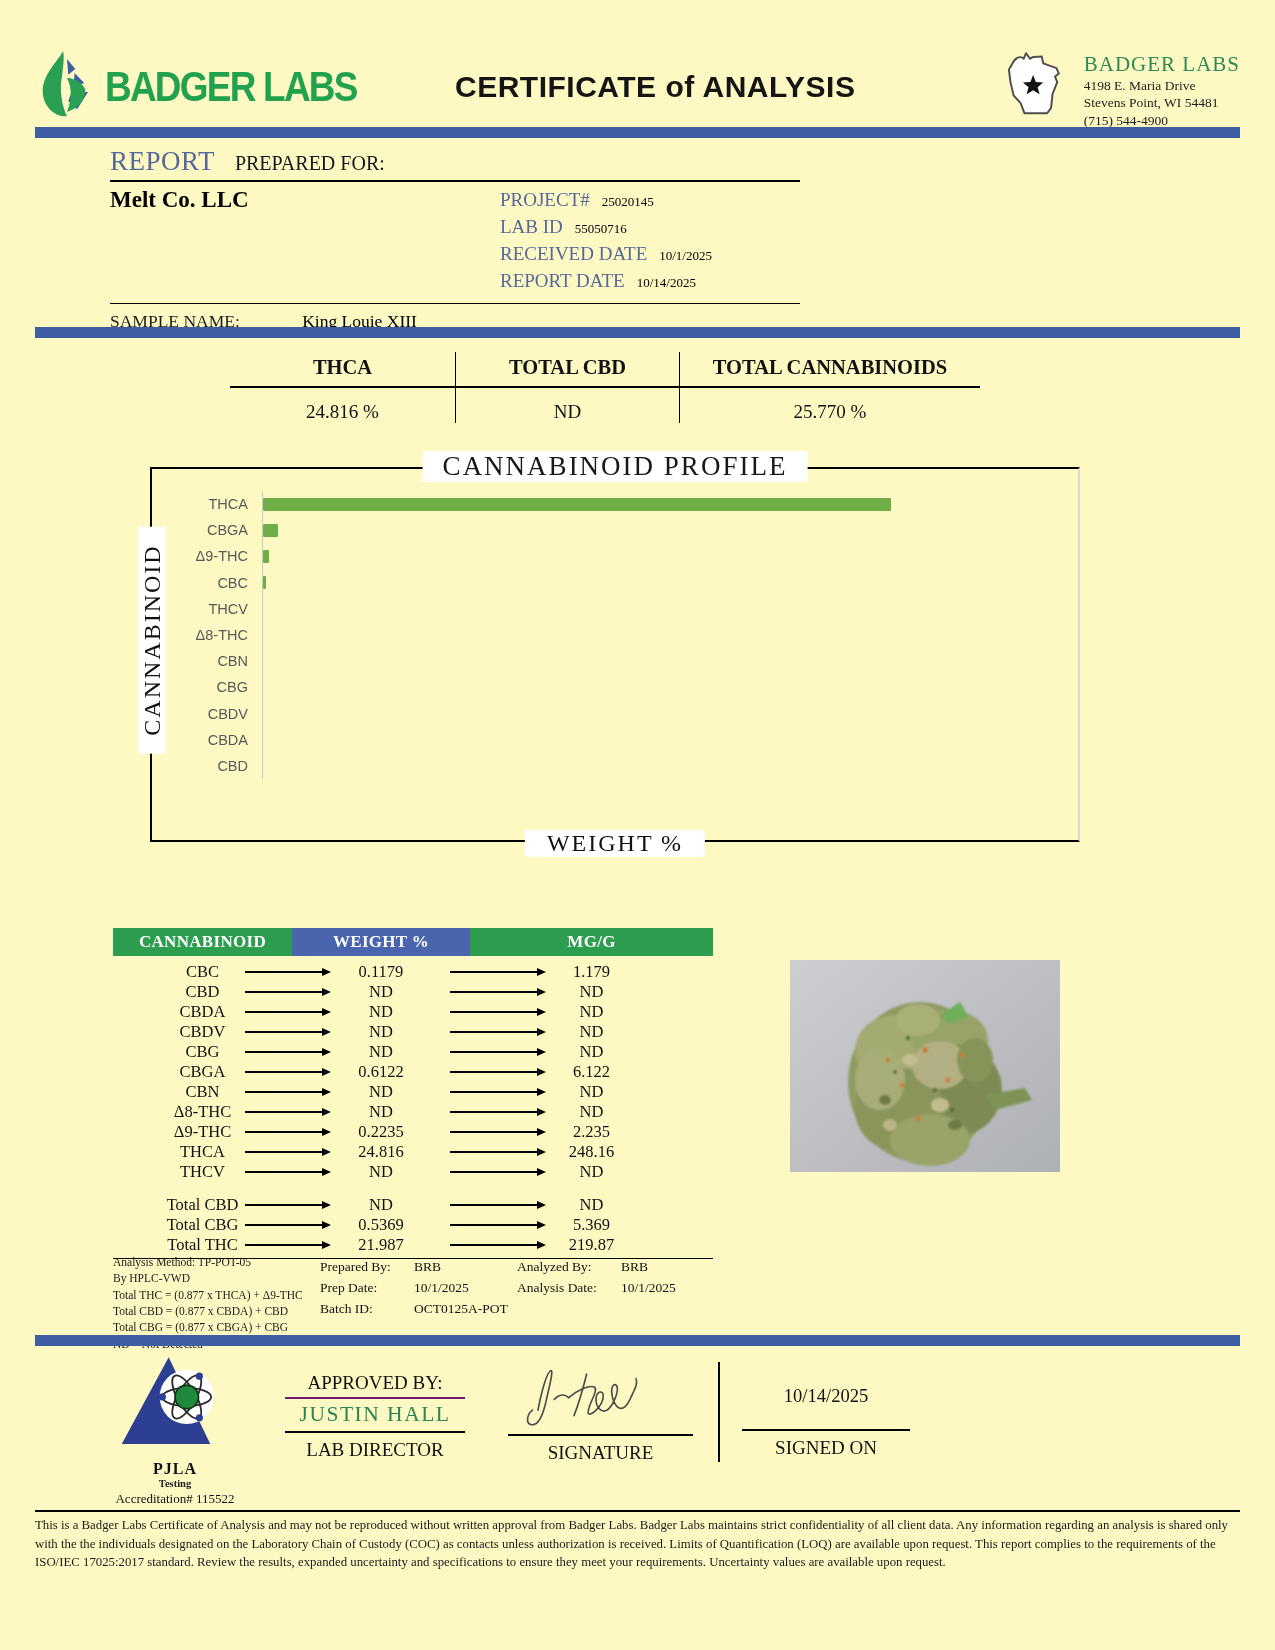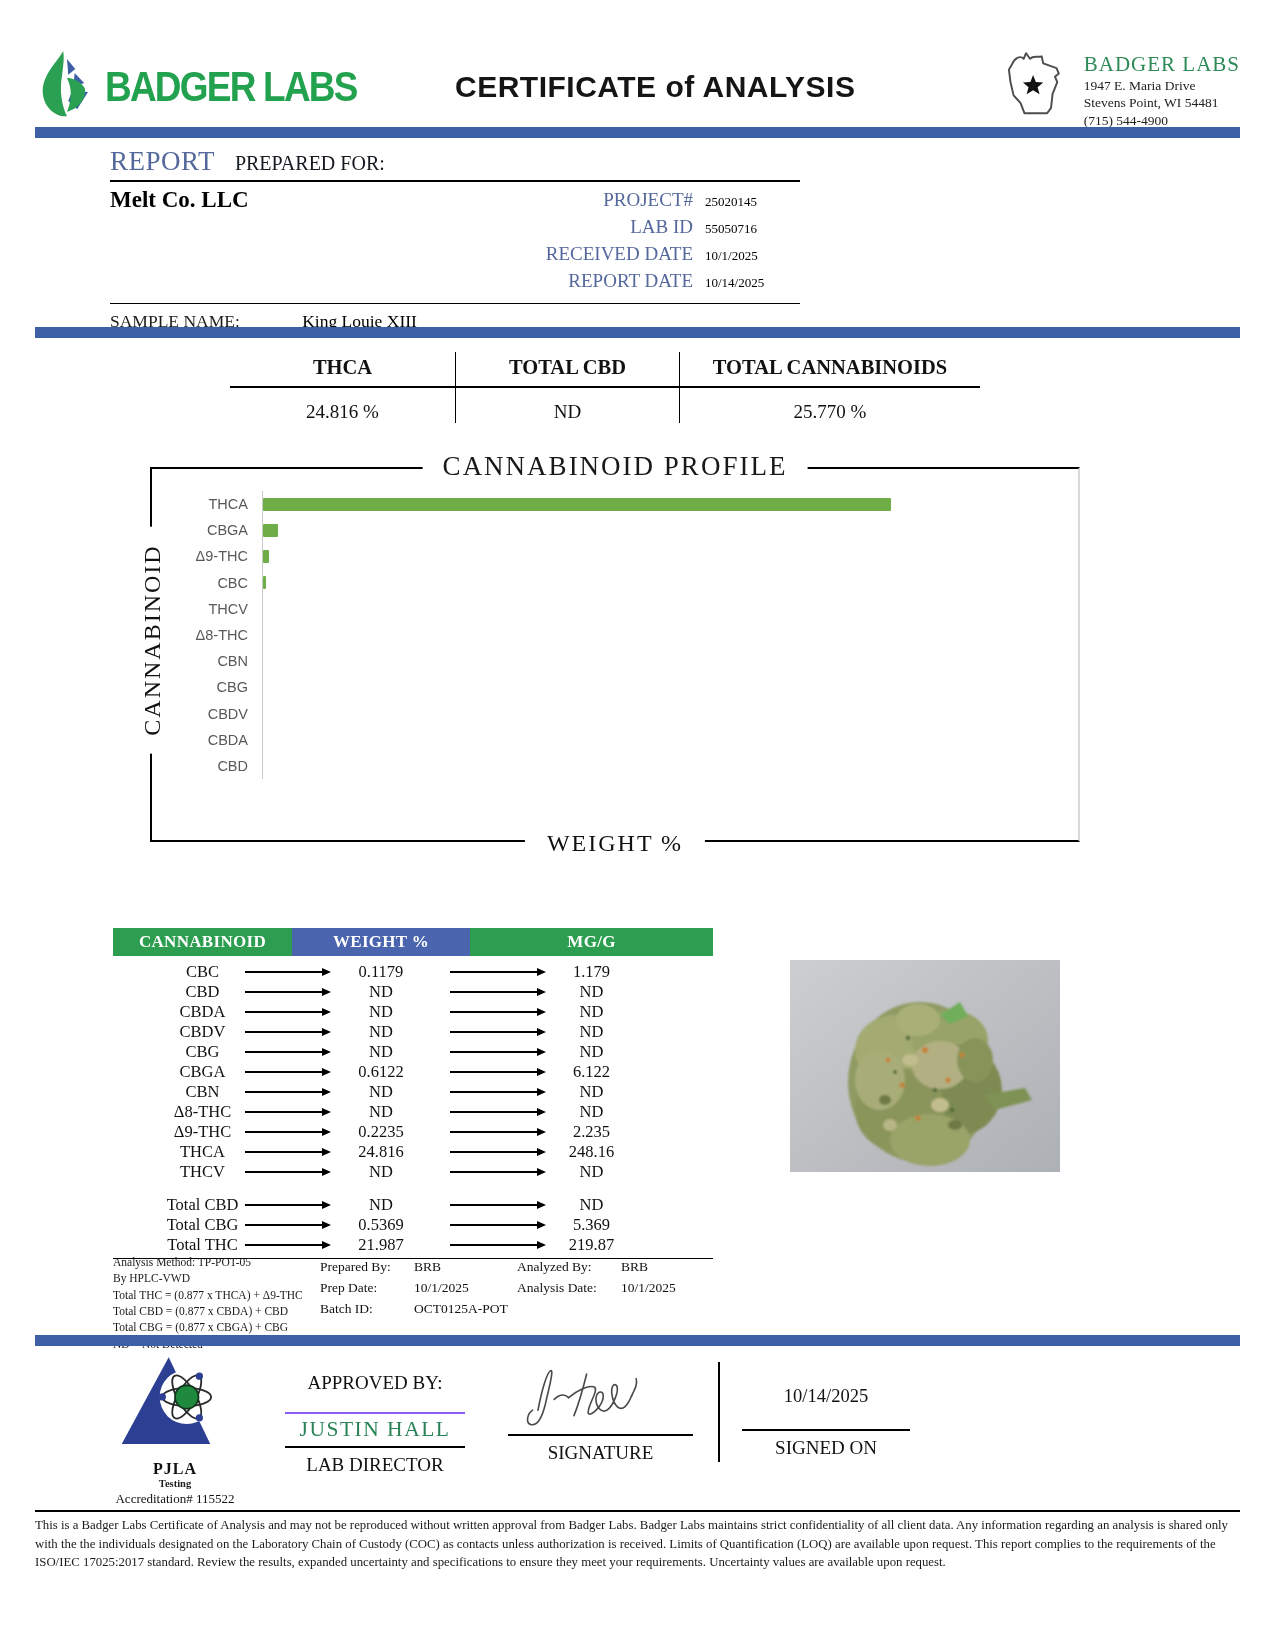--- a/index.html
+++ b/index.html
@@ -1,42 +1,42 @@
 <!DOCTYPE html>
 <html style="--accent: #3e5fa4; --logo-green: #22a14e; --bar-green: #6fae47; --hdr-green: #2d9e50; --hdr-blue: #4a64ad; --label-blue: #54689c; --approver-green: #2a8457;"><head>
 <meta charset="utf-8">
 <style>
   :root{
     --accent:#3e5fa4; --logo-green:#22a14e; --bar-green:#6fae47;
     --hdr-green:#2d9e50; --hdr-blue:#4a64ad; --label-blue:#54689c; --approver-green:#2a8457;
   }
   *{box-sizing:border-box; margin:0; padding:0;}
   body{background:#888; font-family:"Liberation Serif", serif; color:#111;}
-  .page{position:relative; width:1275px; height:1650px; background:#ffffff; margin:0 auto; overflow:hidden;}
+  .page{position:relative; width:1275px; height:1650px; background:#fef9c3; margin:0 auto; overflow:hidden;}
 
   
   .hdr{position:absolute; top:42px; left:35px; width:1205px; display:flex; align-items:flex-start;}
   .logo-left{display:flex; align-items:center; gap:6px; margin-top:8px;}
   .logo-left .wordmark{font-family:"Liberation Sans", sans-serif; font-weight:700; font-size:42px; letter-spacing:-2px; color:var(--logo-green); transform:scaleX(.88); transform-origin:left;}
   .coa-title{font-family:"Liberation Sans", sans-serif; font-size:30px; font-weight:600; letter-spacing:.5px; color:#151515; margin:28px 0 0 64px; white-space:nowrap;}
   .lab-block{margin-left:auto; display:flex; gap:8px;}
   .lab-text .lab-name{font-size:21px; letter-spacing:1px; color:#2d8a57; margin-top:10px;}
   .lab-text .lab-line{font-size:13.5px; line-height:1.28; color:#222;}
   .bar{position:absolute; left:35px; width:1205px; height:11px; background:var(--accent);}
   .bar1{top:127px;} .bar2{top:327px;} .bar3{top:1335px;}
 
   
   .report{position:absolute; top:146px; left:110px; width:690px;}
   .rp-titlerow{border-bottom:2px solid #000; padding-bottom:3px;}
   .rp-title{font-size:27px; color:var(--label-blue); letter-spacing:.5px; display:inline;}
   .rp-sub{font-size:20px; color:#14181f; display:inline; margin-left:16px;}
   .rp-body{display:flex; justify-content:space-between; border-bottom:1.5px solid #000; padding:5px 0 8px 0; min-height:105px;}
   .client{font-size:23px; font-weight:700; color:#000;}
   .rf-wrap{width:300px;}
-  .rf-row{display:flex; justify-content:flex-end; align-items:baseline; line-height:25px;}
+  .rf-row{display:flex; align-items:baseline; line-height:25px;}
   .rf-label{font-size:19px; color:var(--label-blue); text-align:right;}
   .rf-value{font-size:13px; color:#000; width:95px; margin-left:12px;}
   .sample-row{padding-top:7px; font-size:17.5px;}
   .sample-label{color:#1c1c1c;}
   .sample-value{margin-left:58px; color:#000;}
 
   
   .summary{position:absolute; top:352px; left:230px; width:750px; display:grid; grid-template-columns:225px 225px 300px;}
   .sum-col{text-align:center;}
   .sum-col:nth-child(2){border-left:1.5px solid #000; border-right:1.5px solid #000;}
@@ -80,21 +80,21 @@
 
   
   .bud{position:absolute; top:960px; left:790px; width:270px; height:212px;}
 
   
   .pjla{position:absolute; top:1350px; left:100px; width:150px; text-align:center;}
   .pjla-name{font-weight:700; font-size:16px; letter-spacing:1px; margin-top:-6px;}
   .pjla-sub{font-weight:700; font-size:10.5px; color:#222;}
   .accred{font-size:13px; margin-top:2px; white-space:nowrap;}
   .approved{position:absolute; top:1372px; left:285px; width:180px; text-align:center;}
-  .app-label{font-size:19px; padding-bottom:18px; border-bottom:2px solid #8b5cf6;}
+  .app-label{font-size:19px; padding-bottom:3px; border-bottom:2px solid #701a75;}
   .app-name{font-size:21.5px; letter-spacing:1.5px; color:var(--approver-green); padding:3px 0 4px; border-bottom:2.5px solid #000;}
   .app-title{font-size:19px; padding-top:6px;}
   .sigblock{position:absolute; top:1358px; left:508px; width:185px; text-align:center;}
   .sigline{border-bottom:2px solid #000; padding-bottom:0;}
   .sig-label{font-size:19px; padding-top:6px;}
   .vdiv{position:absolute; top:1362px; left:718px; width:2px; height:100px; background:#000;}
   .signed{position:absolute; top:1372px; left:742px; width:168px; text-align:center;}
   .signed-date{font-size:18.5px; padding:14px 0 22px; border-bottom:2px solid #000;}
   .signed-label{font-size:19px; padding-top:6px;}
   .pageno{position:absolute; top:1492px; left:35px; width:1205px; text-align:right; font-size:12.5px;}
@@ -121,21 +121,21 @@
     <div class="coa-title">CERTIFICATE of ANALYSIS</div>
     <div class="lab-block">
       <span>
         <svg width="78" height="88" viewBox="0 0 100 100">
           <path d="M18,22 C22,13 29,11 33,15 L36,8 L41,15 C46,10 52,14 56,12 L58,21 L75,27 L78,34 L73,38 L76,45 L70,60 L68,78 L63,85 L34,85 L29,72 L20,62 L16,45 L14,29 Z" fill="#fff" stroke="#4d4d4d" stroke-width="2.5" stroke-linejoin="round"></path>
           <polygon points="45,36 48.5,45 58,45.6 50.8,51.6 53.3,60.6 45,55.4 36.7,60.6 39.2,51.6 32,45.6 41.5,45" fill="#111"></polygon>
         </svg>
       </span>
       <div class="lab-text">
         <div class="lab-name">BADGER LABS</div>
-        <div class="lab-line">1947 E. Maria Drive</div>
+        <div class="lab-line">4198 E. Maria Drive</div>
         <div class="lab-line">Stevens Point, WI 54481</div>
         <div class="lab-line">(715) 544-4900</div>
       </div>
     </div>
   </div>
 
   <div class="bar bar1"></div>
 
   <div class="report">
     <div class="rp-titlerow">

